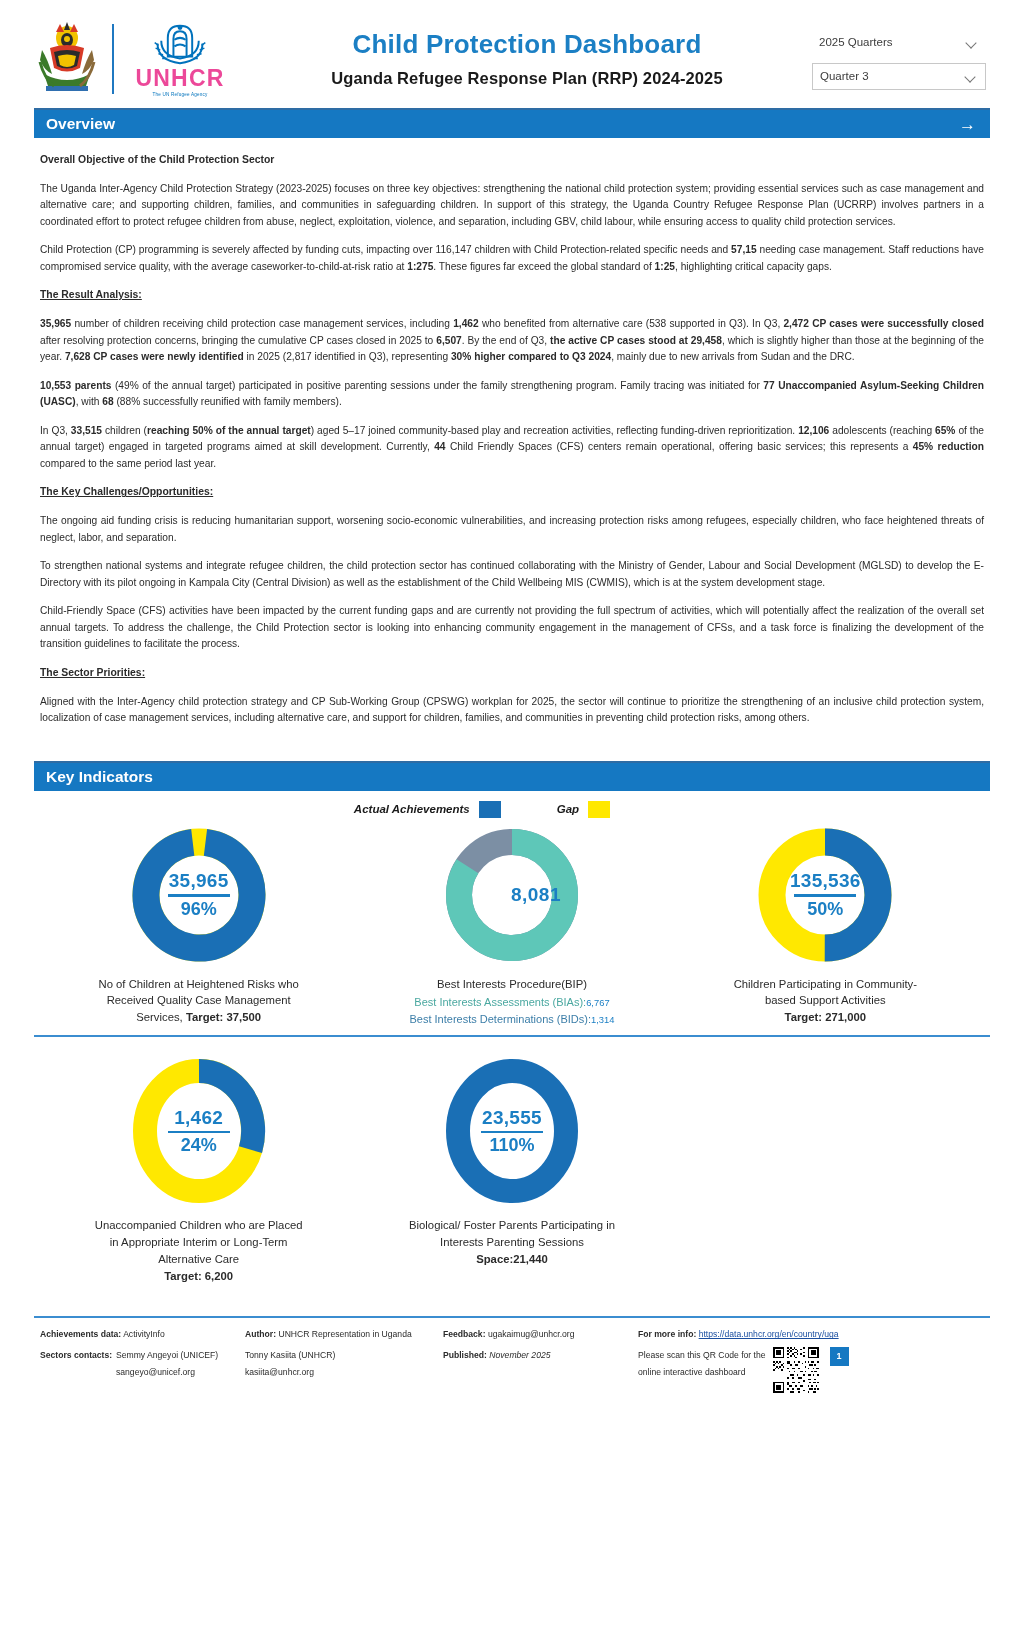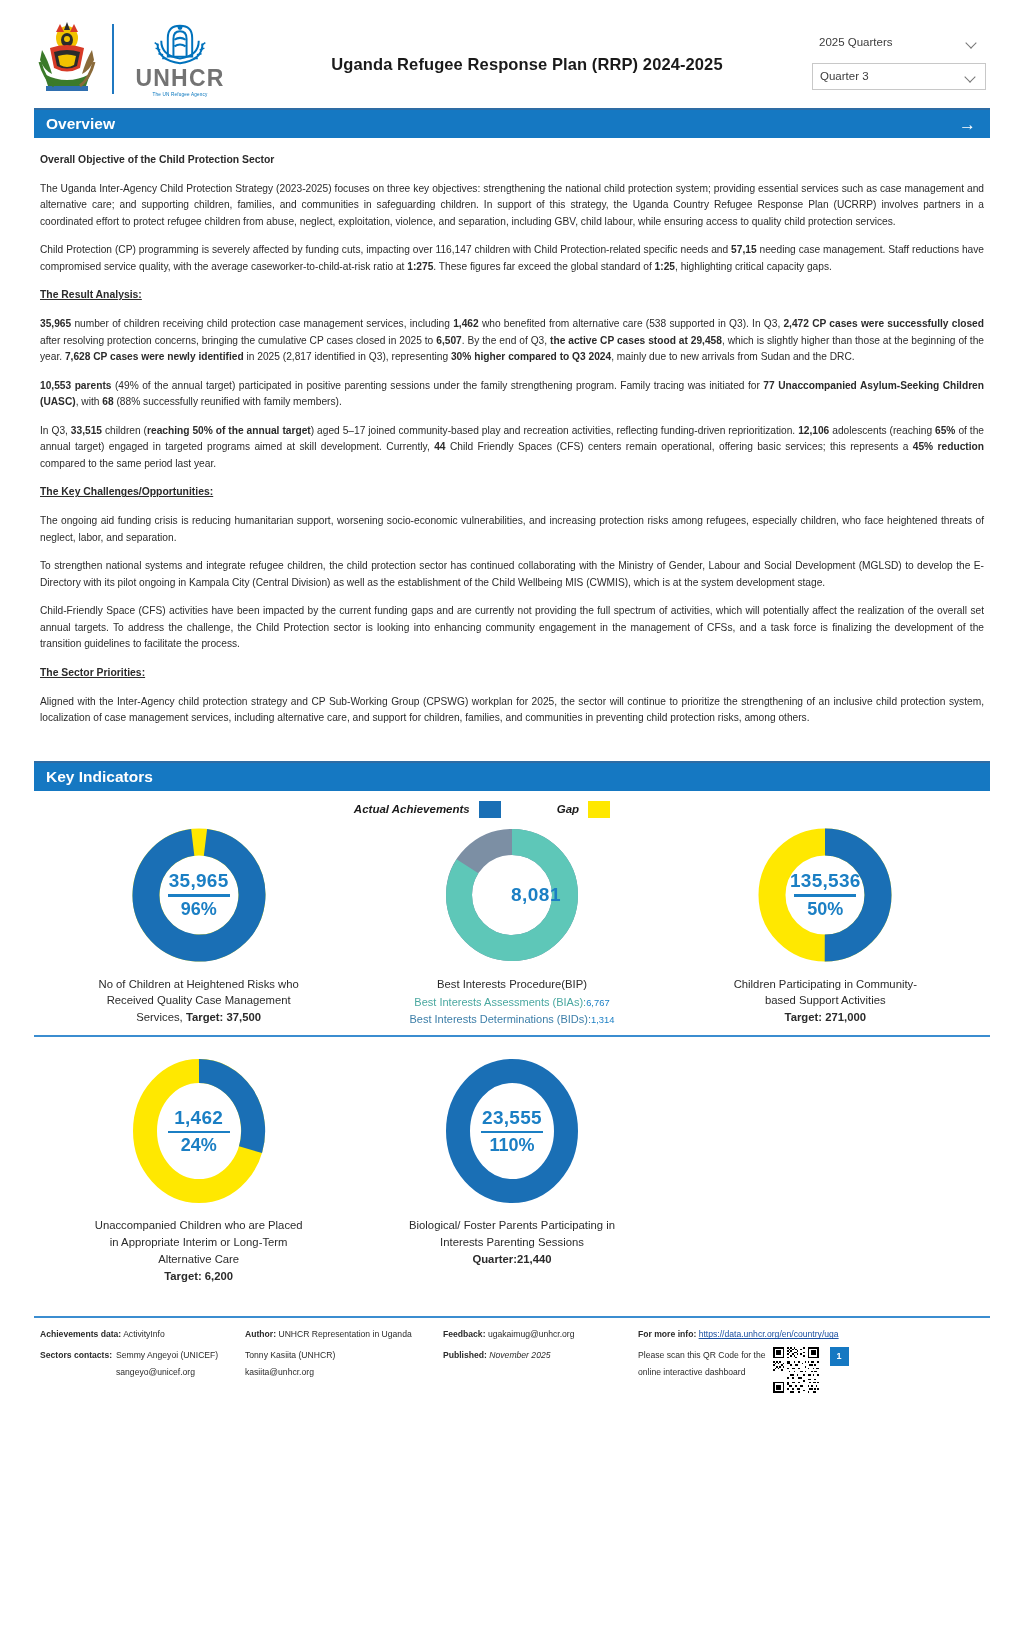--- a/index.html
+++ b/index.html
@@ -30,21 +30,21 @@
   }
   .logo-divider {
     width: 2px; height: 70px; background: #1f78c1; margin: 0 14px 0 12px;
   }
   .unhcr-logo {
     width: 104px; height: 76px;
     display: flex; flex-direction: column; align-items: center; justify-content: center;
   }
   .unhcr-wordmark {
     font-family: "Liberation Sans", sans-serif;
-    font-weight: bold; font-size: 23px; color: #737373;
+    font-weight: bold; font-size: 23px; color: #ec4899;
     letter-spacing: 1.2px; line-height: 1; margin-top: 1px;
   }
   .unhcr-sub { font-size: 4.6px; color: #0072bc; letter-spacing: .2px; margin-top: 2px; }
 
   .title-block {
     flex: 1 1 auto; text-align: center; padding-left: 10px;
   }
   .dash-title {
     font-size: 26px; font-weight: bold; color: #1b7fc4;
     letter-spacing: .2px; line-height: 1.15;
@@ -216,20 +216,21 @@
             <path d="M59 26 l4 -3 M57 31 l5 -2 M54 36 l5 -1 M50 40 l5 0"></path>
           </g>
           <circle cx="36" cy="7" r="2.6" fill="#0072bc"></circle>
         </svg>
         <div class="unhcr-wordmark">UNHCR</div>
         <div class="unhcr-sub">The UN Refugee Agency</div>
       </div>
     </div>
 
     <div class="title-block">
+      <div class="dash-title">Child Protection Dashboard</div>
       <div class="dash-sub">Uganda Refugee Response Plan (RRP) 2024-2025</div>
     </div>
 
     <div class="selects">
       <div class="sel">
         <span>2025 Quarters</span>
         <span class="chev"></span>
       </div>
       <div class="sel bordered">
         <span>Quarter 3</span>
@@ -376,21 +377,21 @@
           </svg>
           <div class="donut-center">
             <div class="dc-val">23,555</div>
             <div class="dc-rule"></div>
             <div class="dc-pct">110%</div>
           </div>
         </div>
         <div class="ki-caption">
           <div>Biological/ Foster Parents Participating in</div>
           <div>Interests Parenting Sessions</div>
-          <div><b>Quarter:21,440</b></div>
+          <div><b>Space:21,440</b></div>
         </div>
       </div>
     </div>
   </div>
 
   <div class="footer-wrap">
     <div class="footer-rule"></div>
 
     <div class="footer">
       <div class="f-cell">

